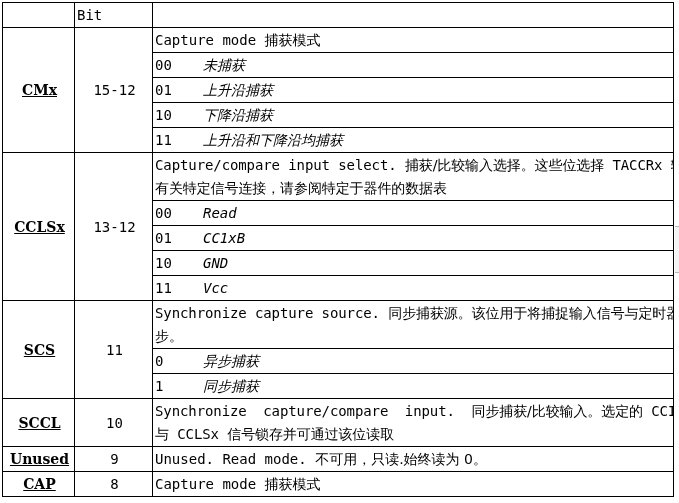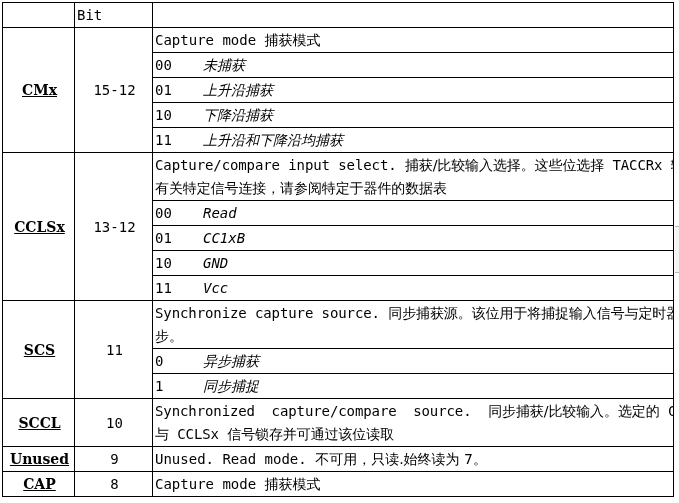--- a/index.html
+++ b/index.html
@@ -98,36 +98,36 @@
     <td class="bits" rowspan="3">11</td>
     <td class="desc2">
       <div style="line-height:23px;white-space:nowrap;"><span>Synchronize capture source.</span> <span class="zh">同步捕获源。该位用于将捕捉输入信号与定时器时钟同</span></div>
       <div style="line-height:23px;white-space:nowrap;"><span class="zh">步。</span></div>
     </td>
   </tr>
   <tr>
         <td class="sub"><span class="code">0</span><span class="val zh">异步捕获</span></td>
       </tr>
   <tr>
-        <td class="sub"><span class="code">1</span><span class="val zh">同步捕捉</span></td>
+        <td class="sub"><span class="code">1</span><span class="val zh">同步捕获</span></td>
       </tr>
 
   <tr>
     <td class="name">SCCL</td>
     <td class="bits">10</td>
     <td class="desc2">
-      <div style="line-height:23px;white-space:pre;"><span>Synchronized  capture/compare  source.</span>  <span class="zh">同步捕获/比较输入。选定的</span> <span>CCI</span> </div>
+      <div style="line-height:23px;white-space:pre;"><span>Synchronize  capture/compare  input.</span>  <span class="zh">同步捕获/比较输入。选定的</span> <span>CCI</span> </div>
       <div style="line-height:23px;white-space:nowrap;"><span class="zh">与</span> <span>CCLSx</span> <span class="zh">信号锁存并可通过该位读取</span></div>
     </td>
   </tr>
 
   <tr>
     <td class="name">Unused</td>
     <td class="bits">9</td>
-    <td class="sub desc1"><span>Unused. Read mode.</span> <span class="zh">不可用，只读.始终读为 7。</span></td>
+    <td class="sub desc1"><span>Unused. Read mode.</span> <span class="zh">不可用，只读.始终读为 0。</span></td>
   </tr>
 
   <tr>
     <td class="name">CAP</td>
     <td class="bits">8</td>
     <td class="sub"><span>Capture mode</span> <span class="zh">捕获模式</span></td>
   </tr>
 </tbody>
   </table>
 

